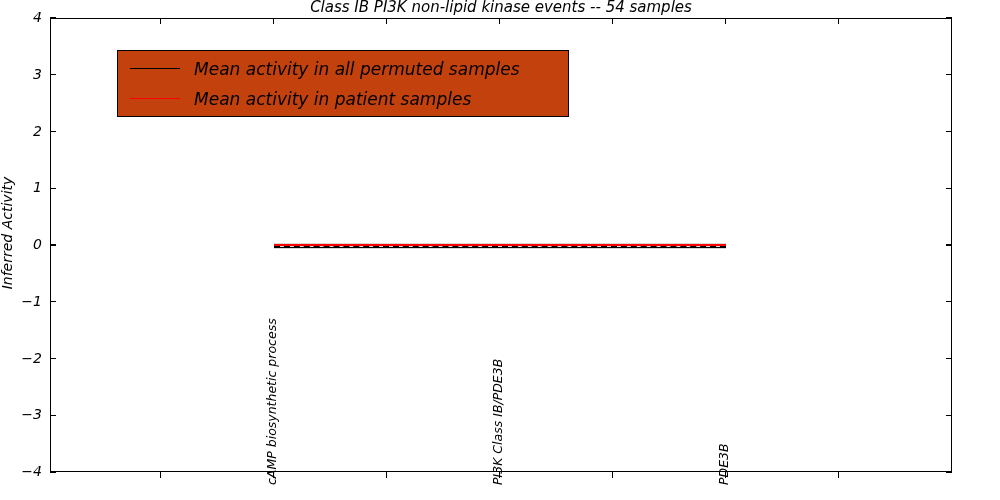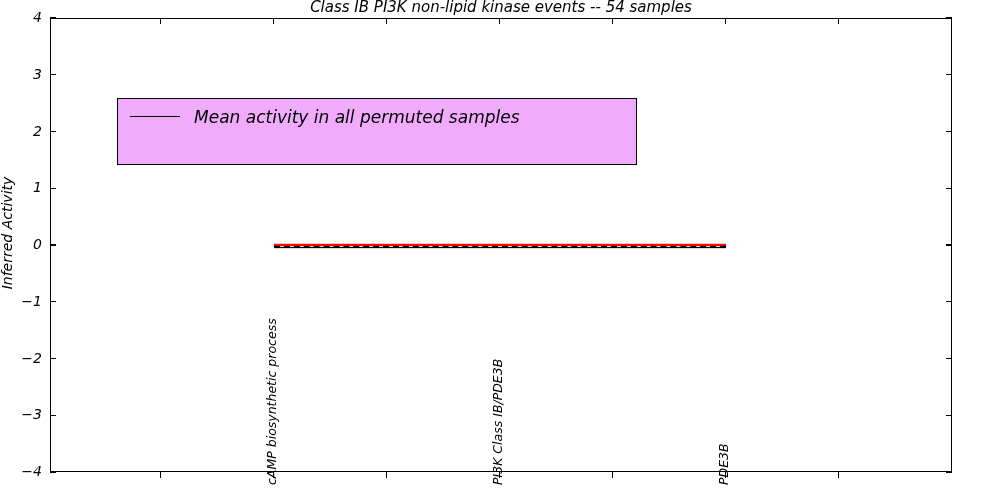--- a/index.html
+++ b/index.html
@@ -57,22 +57,22 @@
     position:absolute;background:#d8d8d8;opacity:1;
   }
   #mean-patient-line{position:absolute;background:#ff0000;height:2.4px;}
   #mean-permuted-line{
     position:absolute;height:0;border-top:2.2px dashed #000;
   }
   #permuted-solid{position:absolute;height:1.2px;background:#000;}
 
   
   #legend-box{
-    position:absolute;left:66px;top:31px;width:520px;height:67px;
-    border:1.1px solid #000;background:#f0abfc;box-sizing:border-box;margin-top:48px;
+    position:absolute;left:66px;top:31px;width:452px;height:67px;
+    border:1.1px solid #000;background:#c2410c;box-sizing:border-box;
   }
   .legend-row{position:absolute;left:0;width:452px;height:28px;}
   .legend-swatch{position:absolute;left:12px;width:50px;height:0;top:13px;}
   .legend-swatch.black{border-top:1.6px solid #000;}
   .legend-swatch.red{border-top:1.6px solid #ff0000;}
   .legend-text{
     position:absolute;left:76px;top:3px;font-size:17px;line-height:22px;
     white-space:nowrap;color:#000;
   }
 </style>
@@ -92,20 +92,24 @@
       <div id="ci-band" style="left: 223px; width: 452px; top: 224.162px; height: 5.675px; background: rgb(216, 216, 216);"></div>
       <div id="permuted-solid" style="left: 223px; width: 452px; top: 228px; background: rgb(0, 0, 0);"></div>
       <div id="mean-patient-line" style="left: 223px; width: 452px; top: 224.865px; background: rgb(255, 0, 0);"></div>
       <div id="mean-permuted-line" style="left: 223px; width: 452px; top: 227px; border-top-color: rgb(0, 0, 0);"></div>
     </div>
 
     <div id="legend-box">
       <div class="legend-row" style="top:4px;">
         <span class="legend-swatch black"></span>
         <span class="legend-text">Mean activity in all permuted samples</span>
+      </div>
+      <div class="legend-row" style="top:34px;">
+        <span class="legend-swatch red"></span>
+        <span class="legend-text">Mean activity in patient samples</span>
       </div>
     </div>
   </div>
 
   <div id="yticks">
       <div class="ytick-wrap" style="top: 18px;">
         <div class="ytick-mark"></div>
         <div class="ytick-mark right"></div>
         <div class="ytick-txt">4</div>
       </div>

